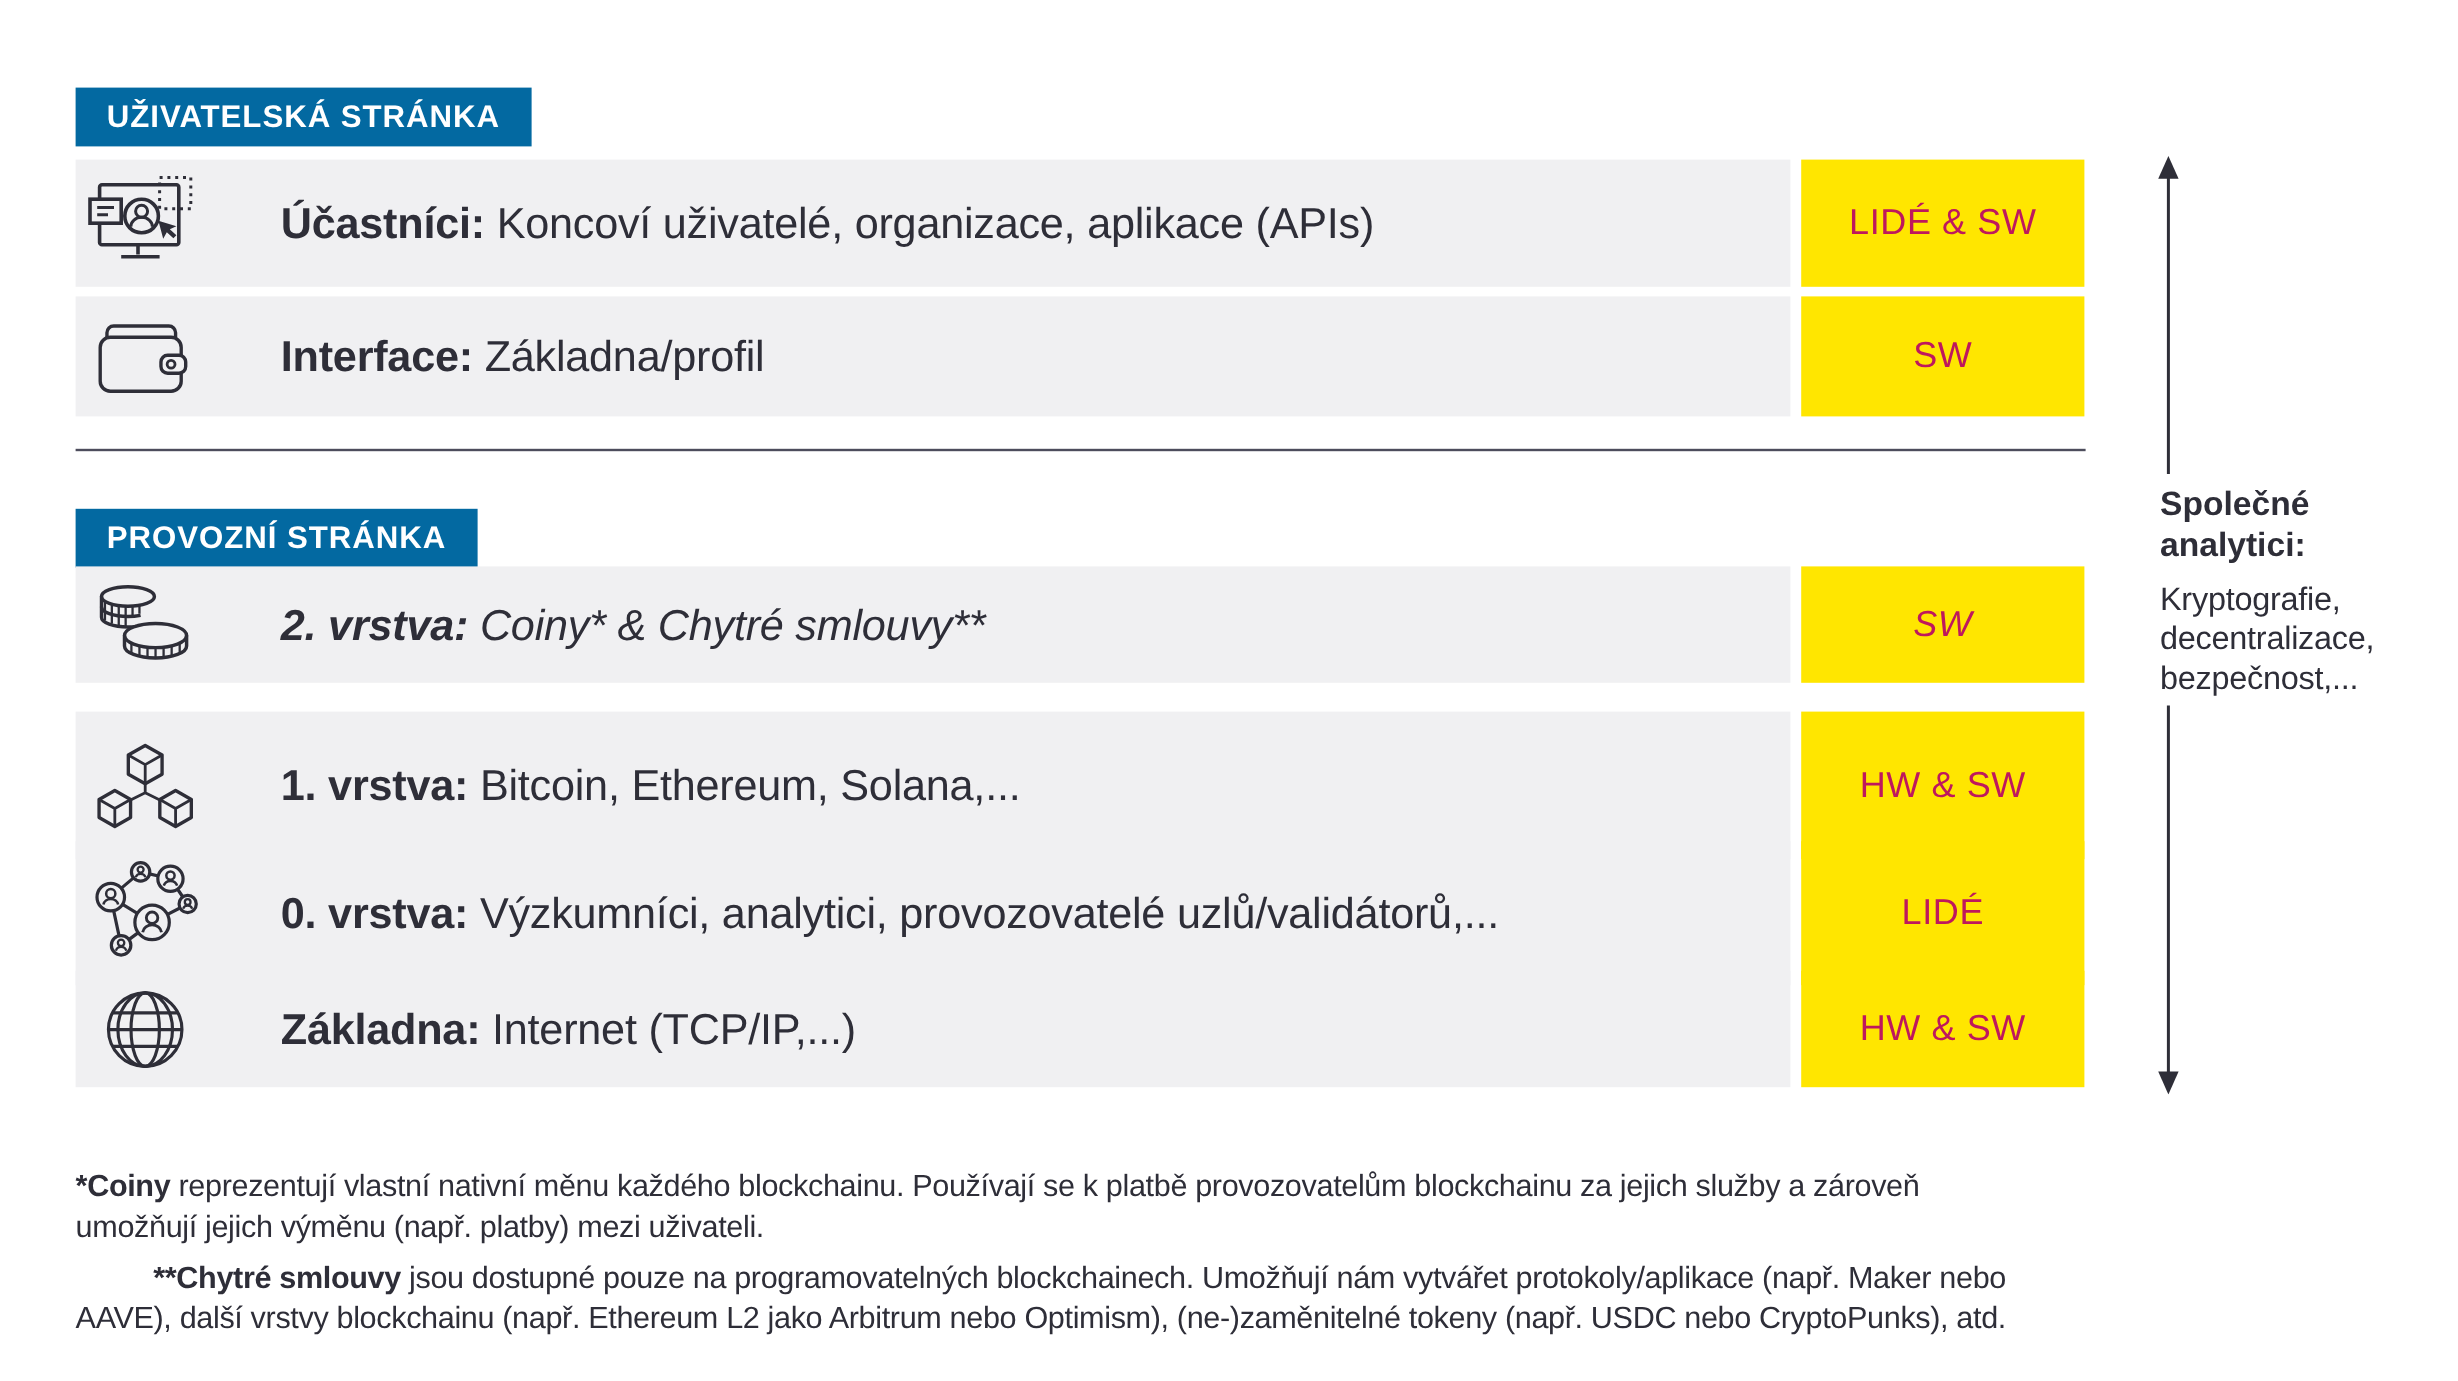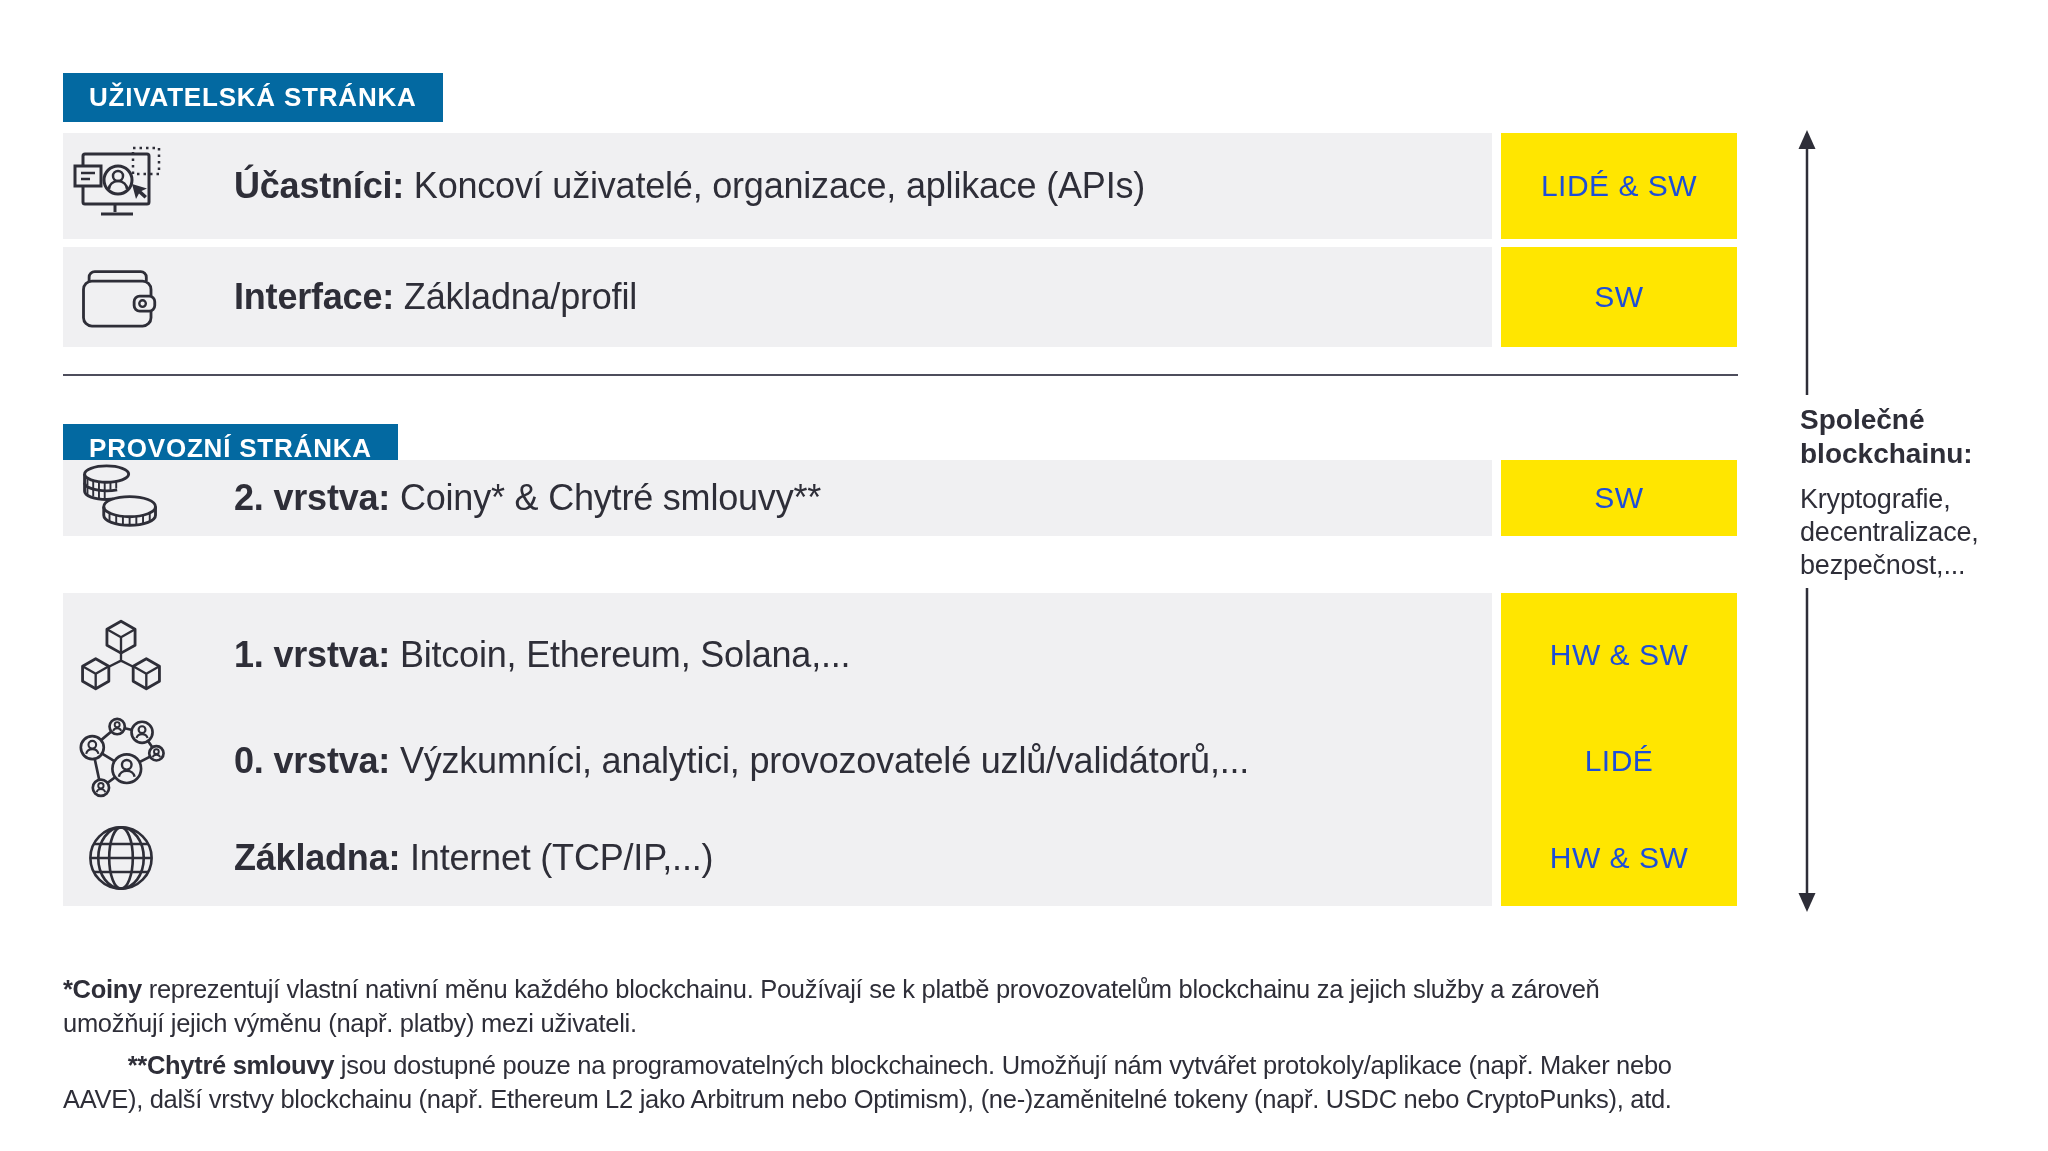--- a/index.html
+++ b/index.html
@@ -24,27 +24,27 @@
     position:absolute;left:63px;width:1429px;
     background:#f0f0f2;
     display:flex;align-items:center;
     padding-left:10px;box-sizing:border-box;
   }
   .icon-box{width:96px;display:flex;align-items:center;justify-content:center;flex:0 0 96px;}
   .row-label{margin-left:65px;font-size:36px;letter-spacing:-0.2px;white-space:nowrap;}
   .row-label b{font-weight:bold;}
   .badge-yellow{
     position:absolute;left:1501px;width:236px;
-    background:#ffe600;color:#1d4ed8;
+    background:#ffe600;color:#be185d;
     display:flex;align-items:center;justify-content:center;
     font-size:30px;letter-spacing:0.5px;white-space:nowrap;
   }
   #row-participants,#ybadge-participants{top:133px;height:106px;}
   #row-interface,#ybadge-interface{top:247px;height:100px;}
-  #row-layer2,#ybadge-layer2{top:460px;height:76px;}
+  #row-layer2,#ybadge-layer2{top:472px;height:97px;font-style:italic;}
   #row-layer1,#ybadge-layer1{top:593px;height:123px;}
   #row-layer0,#ybadge-layer0{top:701px;height:120px;}
   #row-base,#ybadge-base{top:809px;height:97px;}
   .divider{
     position:absolute;left:63px;top:374px;width:1675px;height:2px;
     background:#4d4d5c;
   }
   .arrow-col{position:absolute;left:1793px;top:130px;width:28px;height:782px;}
   .side-note{position:absolute;left:1800px;top:403px;width:246px;}
   .side-title{font-size:28px;line-height:34px;font-weight:bold;white-space:pre-line;}
@@ -195,21 +195,21 @@
       </g>
       <g stroke="#2e2e38" stroke-width="2.5" fill="none">
         <line x1="14" y1="17" x2="14" y2="265"></line>
         <line x1="14" y1="458" x2="14" y2="765"></line>
       </g>
     </svg>
   </div>
 
   <div class="side-note">
     <div class="side-title">Společné
-blockchainu:</div>
+analytici:</div>
     <div class="side-props">Kryptografie,
 decentralizace,
 bezpečnost,...</div>
   </div>
 
   <p class="footnote" id="footnote-coins"><b>*Coiny</b><span> reprezentují vlastní nativní měnu každého blockchainu. Používají se k platbě provozovatelům blockchainu za jejich služby a zároveň</span><br><span>umožňují jejich výměnu (např. platby) mezi uživateli.</span></p>
 
   <p class="footnote" id="footnote-smart-contracts"><b>**Chytré smlouvy</b><span> jsou dostupné pouze na programovatelných blockchainech. Umožňují nám vytvářet protokoly/aplikace (např. Maker nebo</span><br><span>AAVE), další vrstvy blockchainu (např. Ethereum L2 jako Arbitrum nebo Optimism), (ne-)zaměnitelné tokeny (např. USDC nebo CryptoPunks), atd.</span></p>
 
 </div>

